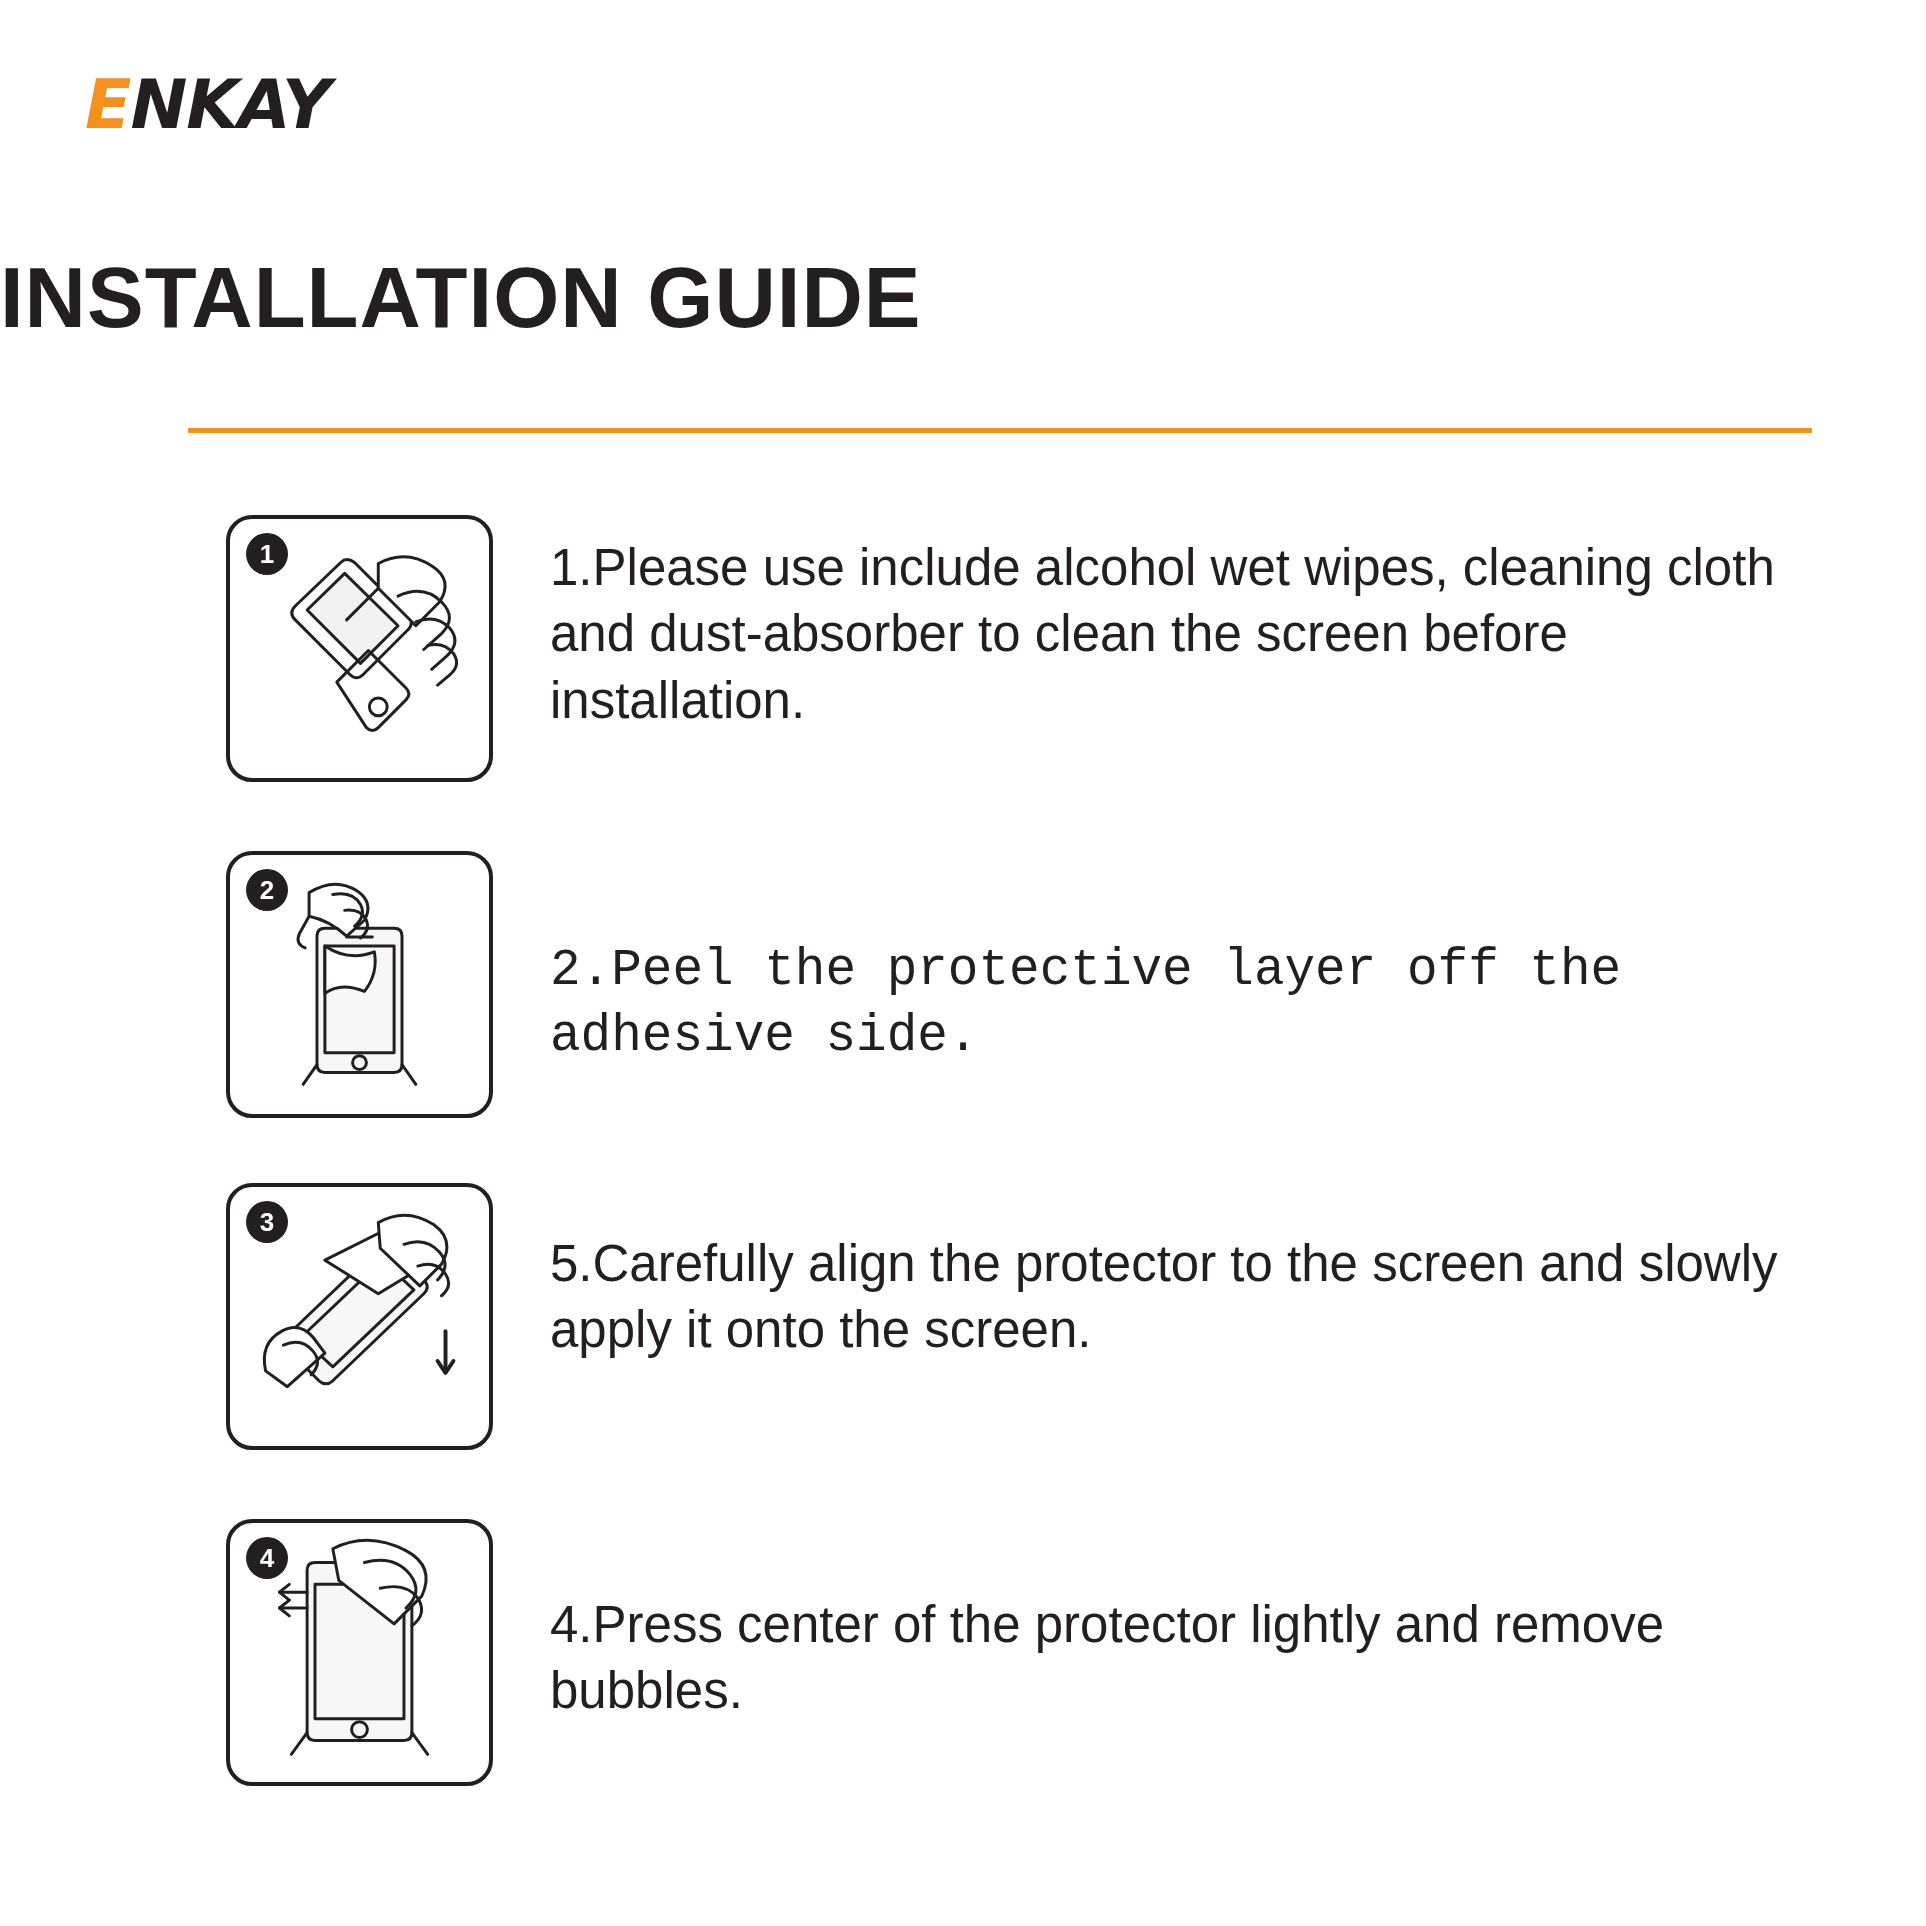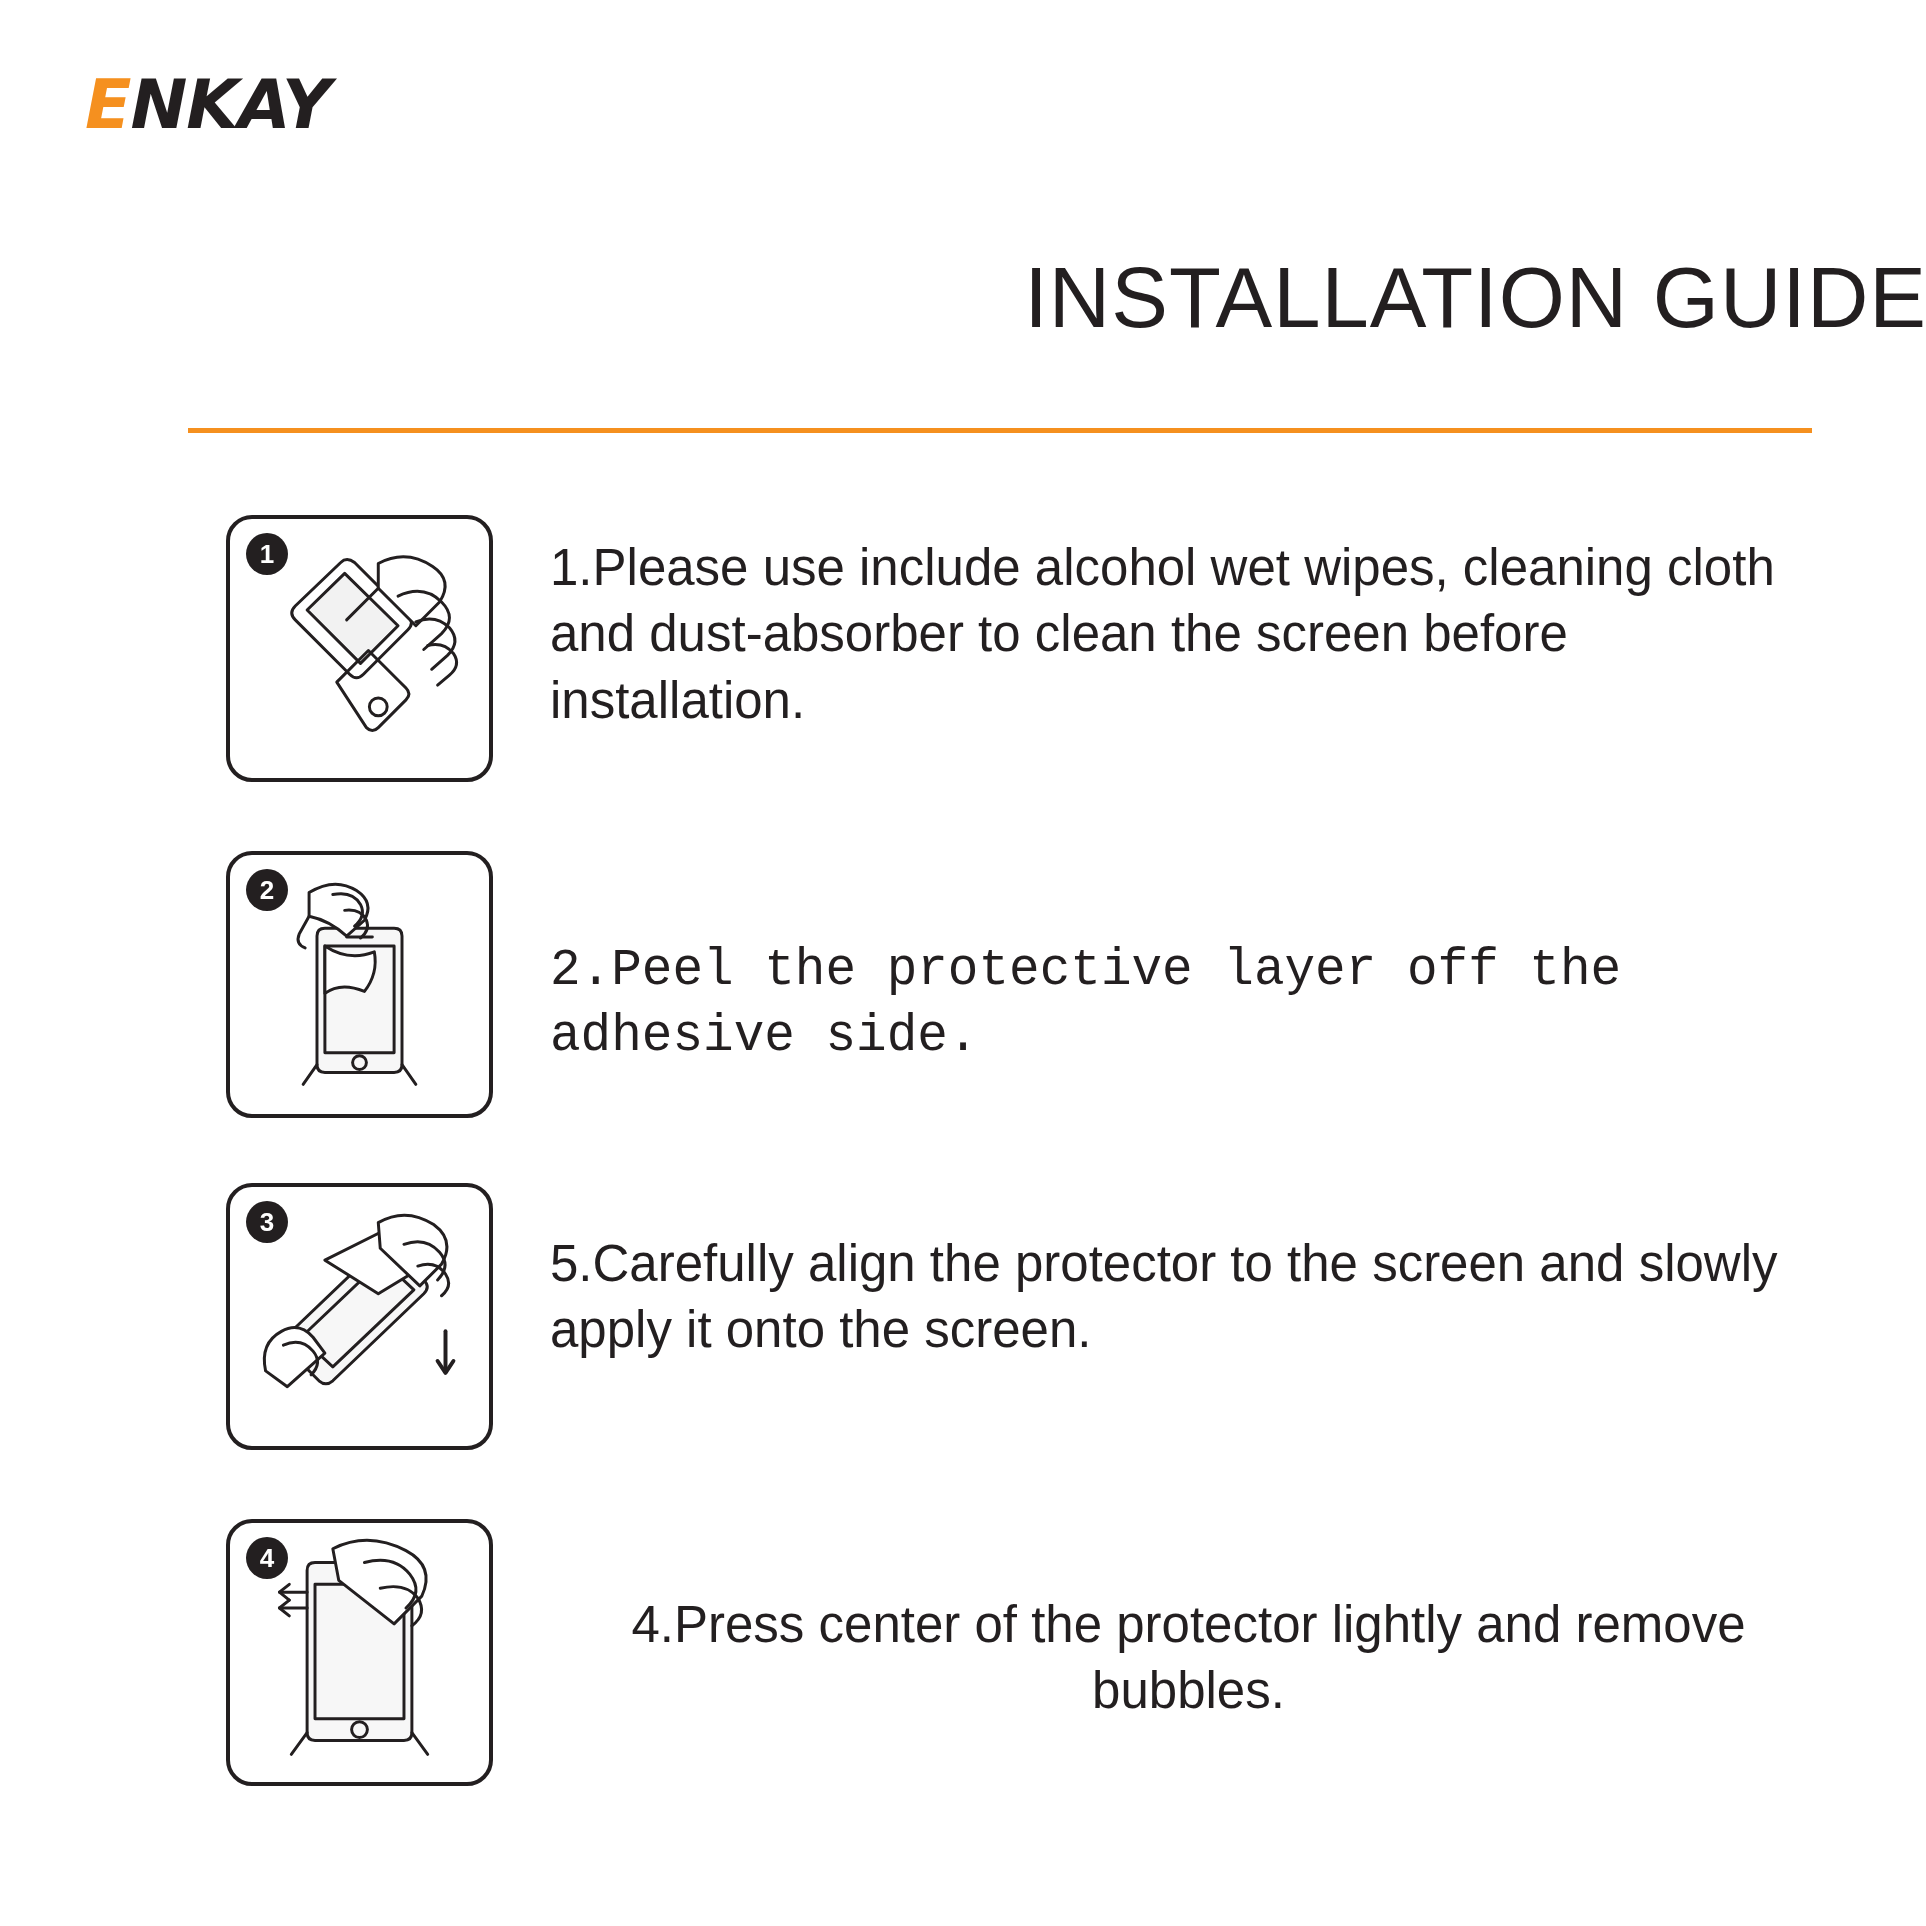--- a/index.html
+++ b/index.html
@@ -33,23 +33,23 @@
   .brand .e-letter {
     color: #f5901f;
   }
 
   
   .title {
     position: absolute;
     left: 0;
     right: 0;
     top: 249px;
-    text-align: right;
-    font-family: "Liberation Sans", sans-serif;
-    font-weight: normal;
+    text-align: left;
+    font-family: "Liberation Sans", sans-serif;
+    font-weight: bold;
     font-size: 85px;
     letter-spacing: 1px;
     color: #231f20;
   }
 
   .rule {
     position: absolute;
     left: 188px;
     width: 1624px;
     top: 428px;
@@ -114,21 +114,21 @@
     max-width: 1277px;
     font-family: "Liberation Sans", sans-serif;
   }
 
   
   .step-1 { margin-bottom: 69px; }
   .step-2 { margin-bottom: 65px; }
   .step-3 { margin-bottom: 69px; }
   .step-2 .step-text { padding-top: 87px; font-family: Liberation Mono, monospace; }
   .step-3 .step-text { padding-top: 48px; }
-  .step-4 .step-text { padding-top: 73px; text-align: center; }
+  .step-4 .step-text { padding-top: 73px; }
 </style>
 </head>
 <body>
 
 <div class="brand">
   <span class="e-letter">E</span><span>NKAY</span>
 </div>
 
 <div class="title">INSTALLATION GUIDE</div>
 

